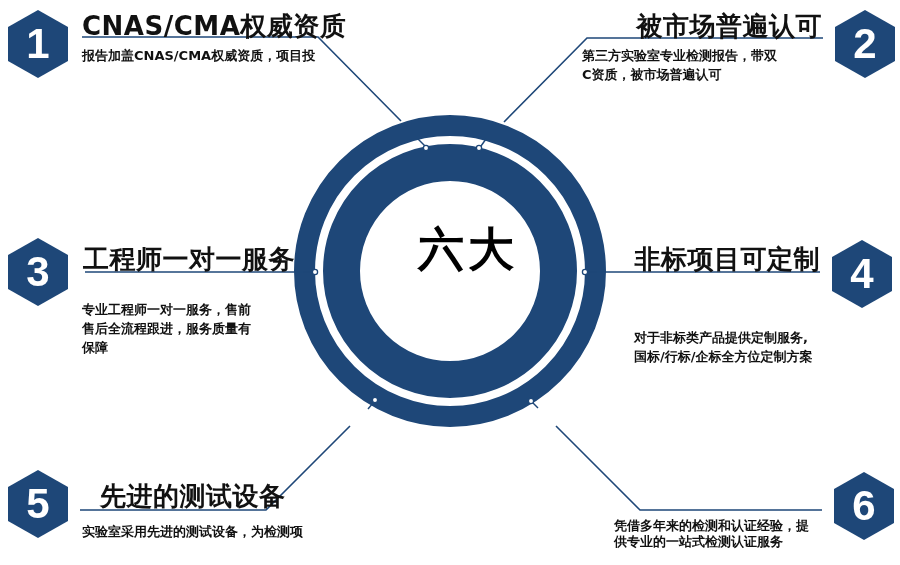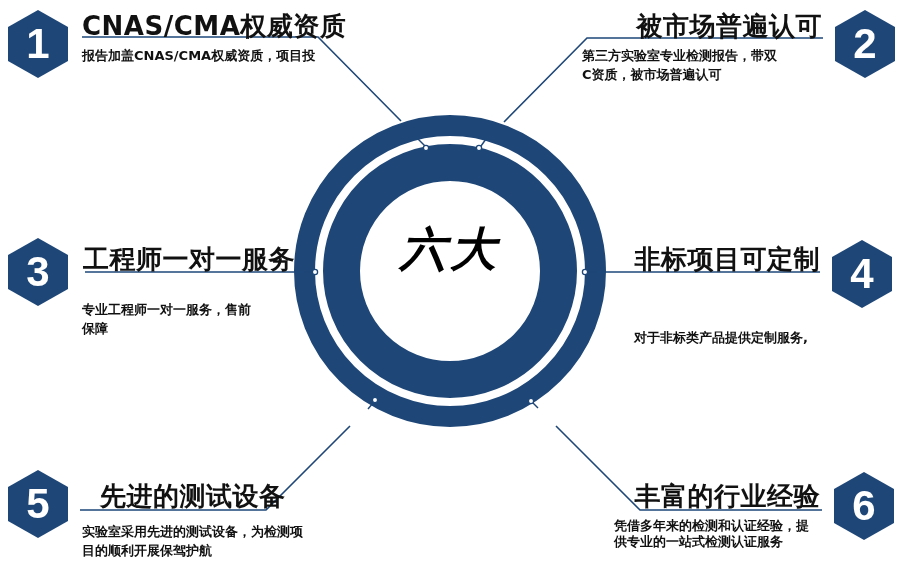--- a/index.html
+++ b/index.html
@@ -10,23 +10,23 @@
     .hex { position: absolute; width: 60px; height: 68px; }
     .hex svg { position: absolute; left: 0; top: 0; width: 60px; height: 68px; }
     .hex .num { position: absolute; left: 0; top: 0; width: 60px; height: 68px;
                 line-height: 68px; text-align: center; color: #fff; font-weight: bold;
                 font-size: 42px; font-family: "Liberation Sans", sans-serif; }
     .title { position: absolute; font-size: 26px; font-weight: bold; color: #111;
              white-space: nowrap; letter-spacing: 0.5px; }
     .desc { position: absolute; font-size: 13px; line-height: 19px; color: #111;
             font-weight: bold; }
     .right { text-align: right; }
-    .center-text { position: absolute; left: 390px; top: 222px; width: 120px;
+    .center-text { position: absolute; left: 408px; top: 222px; width: 120px;
                    font-size: 46px; font-weight: bold; line-height: 54px; text-align: center;
-                   letter-spacing: 4px; color: #000; font-style: italic; }
+                   letter-spacing: 4px; color: #000; }
   </style>
 </head>
 <body>
 
 <div class="stage">
 
   <svg class="lines" viewBox="0 0 900 565">
 
     <circle cx="450" cy="271" r="145.5" fill="none" stroke="#1e4778" stroke-width="21"></circle>
 
@@ -86,51 +86,51 @@
 
   <div class="hex" style="left:8px; top:238px;">
     <svg viewBox="0 0 60 68">
         <polygon points="30,0 60,17 60,51 30,68 0,51 0,17" fill="#1e4778"></polygon>
       </svg>
     <div class="num">3</div>
   </div>
   <div class="title" style="left:83px; top:242px;">工程师一对一服务</div>
   <div class="desc" style="left:82px; top:285px;margin-top:15px;">
     <div>专业工程师一对一服务，售前</div>
+    <div>售后全流程跟进，服务质量有</div>
     <div>保障</div>
   </div>
 
   <div class="hex" style="left:832px; top:240px;">
     <svg viewBox="0 0 60 68">
         <polygon points="30,0 60,17 60,51 30,68 0,51 0,17" fill="#1e4778"></polygon>
       </svg>
     <div class="num">4</div>
   </div>
   <div class="title right" style="right:80px; top:242px;">非标项目可定制</div>
   <div class="desc" style="left:634px; top:281px;margin-top:47px;">
     <div>对于非标类产品提供定制服务,</div>
+    <div>国标/行标/企标全方位定制方案</div>
   </div>
 
   <div class="hex" style="left:8px; top:470px;">
     <svg viewBox="0 0 60 68">
         <polygon points="30,0 60,17 60,51 30,68 0,51 0,17" fill="#1e4778"></polygon>
       </svg>
     <div class="num">5</div>
   </div>
   <div class="title" style="left:100px; top:479px;">先进的测试设备</div>
   <div class="desc" style="left:82px; top:522px;">
     <div>实验室采用先进的测试设备，为检测项</div>
-    <div>目的顺利开展保驾护航</div>
   </div>
 
   <div class="hex" style="left:834px; top:472px;">
     <svg viewBox="0 0 60 68">
         <polygon points="30,0 60,17 60,51 30,68 0,51 0,17" fill="#1e4778"></polygon>
       </svg>
     <div class="num">6</div>
   </div>
-  <div class="title right" style="right:80px; top:479px;">丰富的行业经验</div>
   <div class="desc" style="left:614px; top:518px; line-height:16px;">
     <div>凭借多年来的检测和认证经验，提</div>
     <div>供专业的一站式检测认证服务</div>
   </div>
 
 </div>
 
 </body></html>

